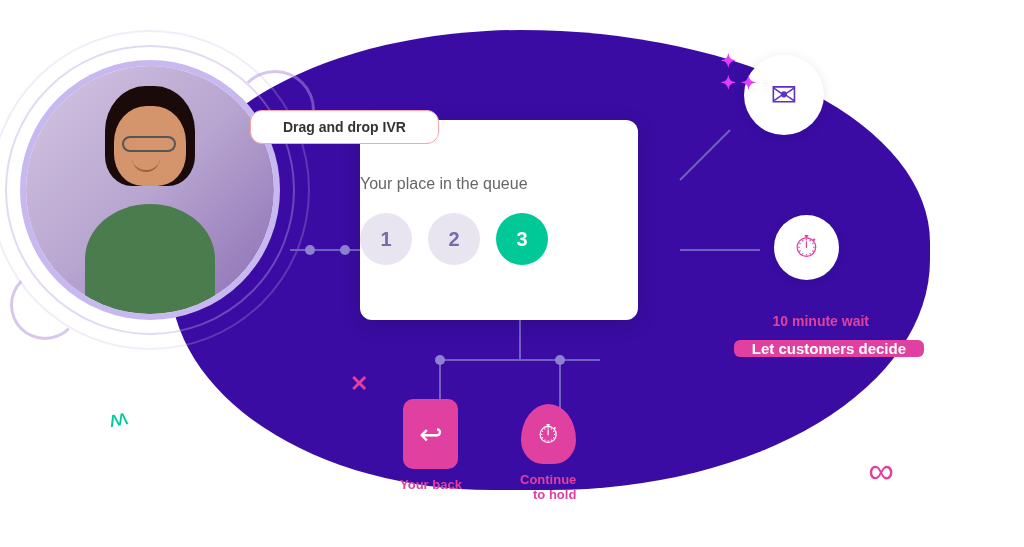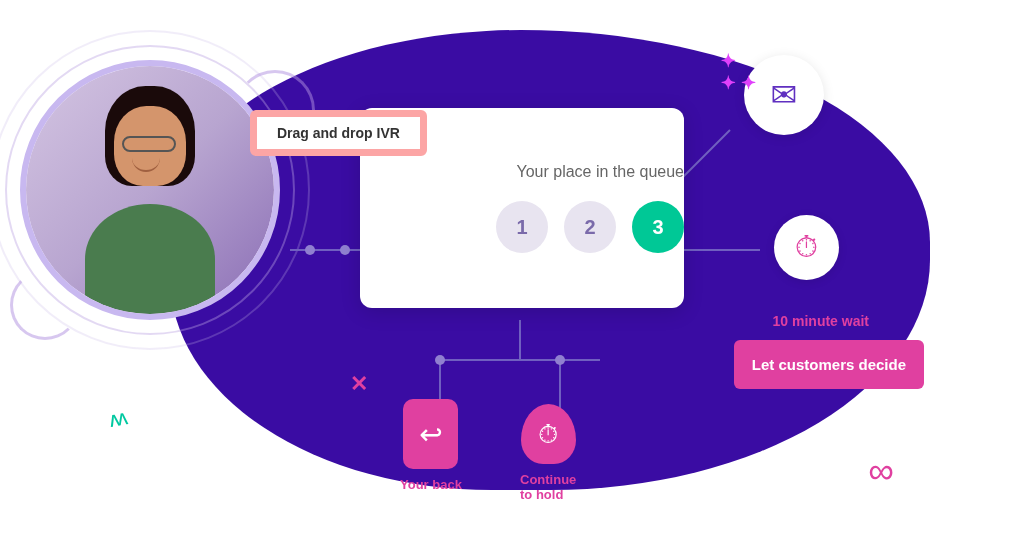--- a/index.html
+++ b/index.html
@@ -110,30 +110,30 @@
     .ripple-2 {
       width: 320px; height: 320px;
       top: 30px; left: -10px;
       border-color: #c8b8e8;
       opacity: 0.25;
     }
 
     
     .ivr-panel {
       position: absolute;
-      top: 108px;
+      top: 120px;
       left: 360px;
-      width: 324px;
+      width: 278px;
       height: 200px;
       background: #fff;
       border-radius: 12px;
       z-index: 20;
       display: flex;
       flex-direction: column;
-      align-items: flex-end;
+      align-items: flex-start;
       justify-content: center;
       box-shadow: 0 4px 20px rgba(0,0,0,0.15);
     }
 
     .ivr-queue-text {
       color: #666;
       font-size: 16px;
       margin-bottom: 20px;
       font-weight: 400;
     }
@@ -164,23 +164,23 @@
       background: #00c896;
       color: #fff;
     }
 
     
     .drag-label {
       position: absolute;
       top: 110px;
       left: 250px;
       background: #fff;
-      border: 7px solid #fca5a5;
-      border-radius: 6px;
-      padding: 8px 20px;
+      border: 1px solid #fca5a5;
+      border-radius: 12px;
+      padding: 8px 32px;
       font-size: 14px;
       font-weight: 600;
       color: #333;
       z-index: 30;
     }
 
     
     .email-circle {
       position: absolute;
       top: 55px;
@@ -246,21 +246,21 @@
     }
 
     
     .customers-label {
       position: absolute;
       top: 340px;
       right: 100px;
       background: #e040a0;
       color: #fff;
       border-radius: 6px;
-      padding: 16px 18px;
+      padding: 0 18px;
       font-size: 15px;
       font-weight: 700;
       z-index: 30;
     }
 
     
     .callback-container {
       position: absolute;
       bottom: 55px;
       left: 400px;
@@ -312,21 +312,21 @@
       color: #fff;
       font-size: 24px;
       margin-bottom: 8px;
       position: relative;
     }
 
     .hold-label {
       color: #e040a0;
       font-size: 13px;
       font-weight: 700;
-      text-align: left;
+      text-align: right;
     }
 
     
     .connector-svg {
       position: absolute;
       top: 0;
       left: 0;
       width: 1024px;
       height: 547px;
       z-index: 15;

